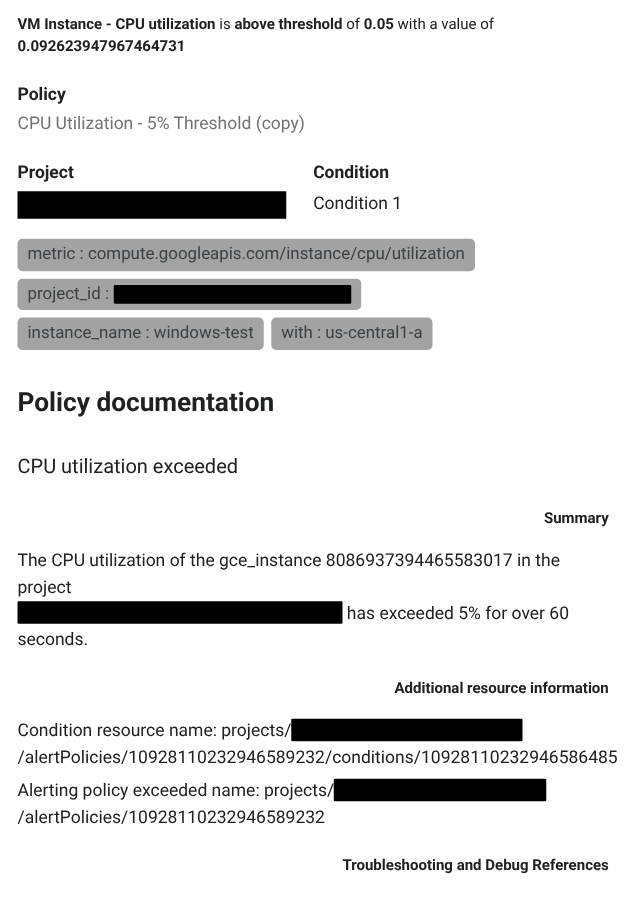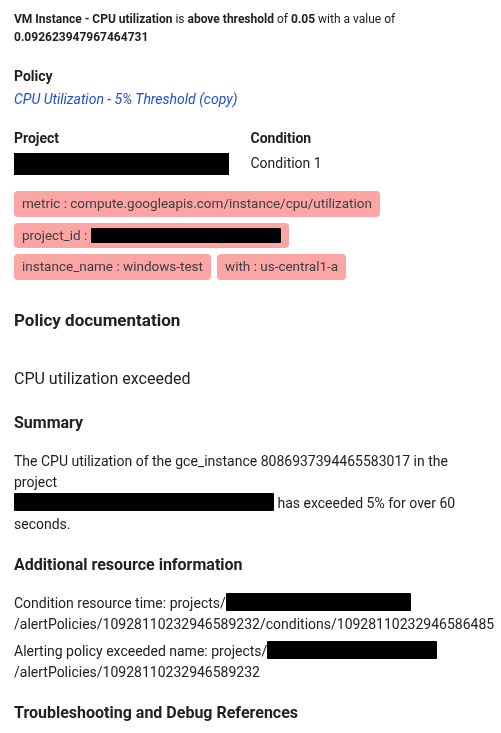--- a/index.html
+++ b/index.html
@@ -15,48 +15,48 @@
     .headline { font-size: 12px; margin-bottom: 20px; }
     .headline .b { font-weight: 700; }
     .meta-grid {
       display: flex;
       gap: 20px;
       margin-bottom: 18px;
     }
     .meta-grid .col { flex: 1; }
     .meta-grid .label { font-weight: 700; margin-bottom: 2px; }
     .meta-grid .val { }
-    a, .link { color: #1d4ed8; text-decoration: none; font-style: italic; }
+    a, .link { color: #737373; text-decoration: none; }
     .redact {
       display: inline-block;
       background: #000;
       height: 18px;
       vertical-align: text-bottom;
       border-radius: 1px;
     }
     .proj-grid { display: flex; margin-bottom: 16px; }
     .proj-grid .col { flex: 1; }
     .proj-grid .label { font-weight: 700; margin-bottom: 4px; }
     .proj-redact { width: 215px; height: 22px; background:#000; }
     .chips { display: flex; flex-wrap: wrap; gap: 6px; margin-bottom: 28px; }
     .chip {
-      background: #fca5a5;
+      background: #a3a3a3;
       border-radius: 4px;
       padding: 4px 8px;
       font-size: 13.5px;
       color: #3c4043;
       display: inline-flex;
       align-items: center;
       gap: 4px;
       line-height: 1.3;
     }
     .chip .redact { height: 15px; }
-    h2.section { font-size: 17px; font-weight: 700; margin: 10px 0 34px; }
+    h2.section { font-size: 21px; font-weight: 700; margin: 10px 0 22px; }
     h3.sub { font-size: 16px; font-weight: 400; margin: 0 0 20px; }
-    h4.mini { font-size: 16px; font-weight: 700; margin: 18px 0 16px; }
+    h4.mini { font-size: 12px; font-weight: 700; margin: 18px 0 16px; text-align: right; }
     p.body { margin: 0 0 6px; }
     .inline-redact { width: 260px; }
     .res-redact1 { width: 185px; }
     .res-redact2 { width: 170px; }
   </style>
 </head>
 <body>
 
 <p class="headline">
   <span class="b">VM Instance - CPU utilization</span><span> is </span><span class="b">above threshold</span><span> of </span><span class="b">0.05</span><span> with a value of </span><span class="b">0.092623947967464731</span>
@@ -96,19 +96,19 @@
 
 <h4 class="mini">Summary</h4>
 <p class="body">
   <span>The CPU utilization of the gce_instance 8086937394465583017 in the project </span><br>
   <span class="redact inline-redact"></span>
   <span> has exceeded 5% for over 60 seconds.</span>
 </p>
 
 <h4 class="mini">Additional resource information</h4>
 <p class="body">
-  <span>Condition resource time: projects/</span><span class="redact res-redact1"></span><span>/alertPolicies/10928110232946589232/conditions/10928110232946586485</span>
+  <span>Condition resource name: projects/</span><span class="redact res-redact1"></span><span>/alertPolicies/10928110232946589232/conditions/10928110232946586485</span>
 </p>
 <p class="body">
   <span>Alerting policy exceeded name: projects/</span><span class="redact res-redact2"></span><span>/alertPolicies/10928110232946589232</span>
 </p>
 
 <h4 class="mini">Troubleshooting and Debug References</h4>
 
 </body></html>

